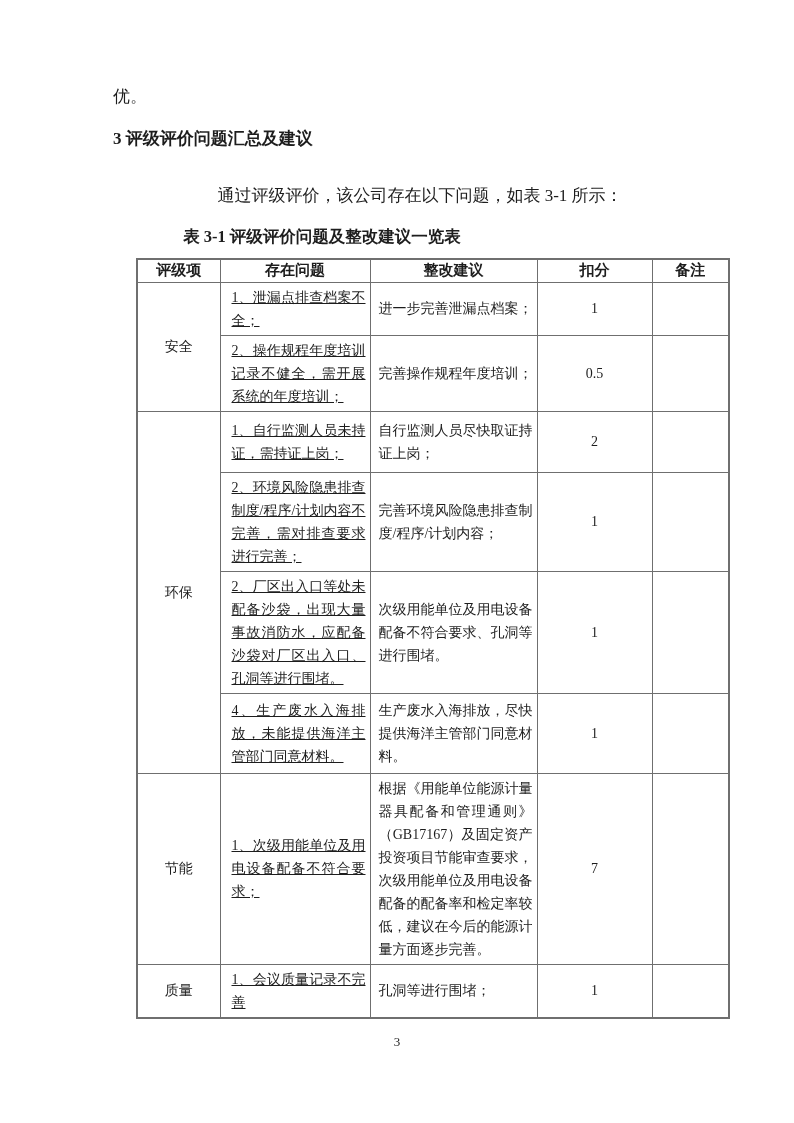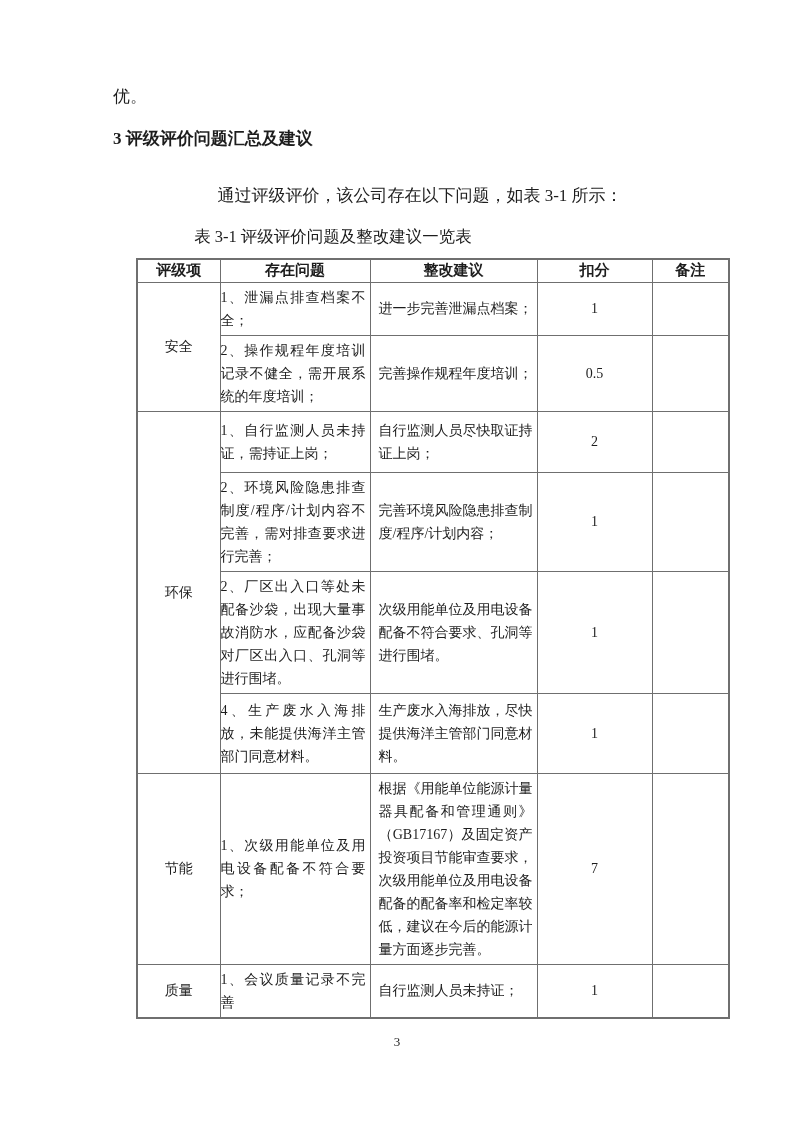--- a/index.html
+++ b/index.html
@@ -32,25 +32,26 @@
     position: absolute;
     left: 113px; top: 184px;
     width: 580px;
     font-size: 17px;
     line-height: 24px;
     text-indent: 34px;
     text-align: center;
   }
   .caption {
     position: absolute;
-    left: 14px; top: 226px;
+    left: 3px; top: 226px;
     width: 638px;
     text-align: center;
     font-size: 16.5px;
     line-height: 22px;
+    font-weight: bold;
   }
   table.issues {
     position: absolute;
     left: 100px; top: 258px;
     width: 592px;
     border-collapse: collapse;
     table-layout: fixed;
     border: 2px solid var(--border-color, #6f6f6f);
     margin-left: 36px;
   }
@@ -67,21 +68,22 @@
     padding: 0;
     line-height: 21px;
   }
   table.issues td {
     font-size: 14px;
     line-height: 23px;
   }
   td.category { text-align: center; }
   td.problem {
     text-align: justify;
-    padding: 3px 4px 3px 0;
+    padding: 3px 4px 3px 11px;
+    text-decoration: underline;
   }
   td.suggestion {
     text-align: justify;
     padding: 3px 4px 3px 8px;
   }
   td.deduction { text-align: center; }
   td.remark { }
   .page-number {
     position: absolute;
     left: 0; top: 1034px;
@@ -158,21 +160,21 @@
         <tr style="height: 188px;">
           <td rowspan="1" class="category">节能</td>
           <td class="problem">1、次级用能单位及用电设备配备不符合要求；</td>
           <td class="suggestion">根据《用能单位能源计量器具配备和管理通则》（GB17167）及固定资产投资项目节能审查要求，次级用能单位及用电设备配备的配备率和检定率较低，建议在今后的能源计量方面逐步完善。</td>
           <td class="deduction">7</td>
           <td class="remark"></td>
         </tr>
         <tr style="height: 40px;">
           <td rowspan="1" class="category">质量</td>
           <td class="problem">1、会议质量记录不完善</td>
-          <td class="suggestion">自行监测人员未持证；</td>
+          <td class="suggestion">孔洞等进行围堵；</td>
           <td class="deduction">1</td>
           <td class="remark"></td>
         </tr>
       </tbody>
   </table>
 
   <div class="page-number">3</div>
 </div>
 
 </body></html>

